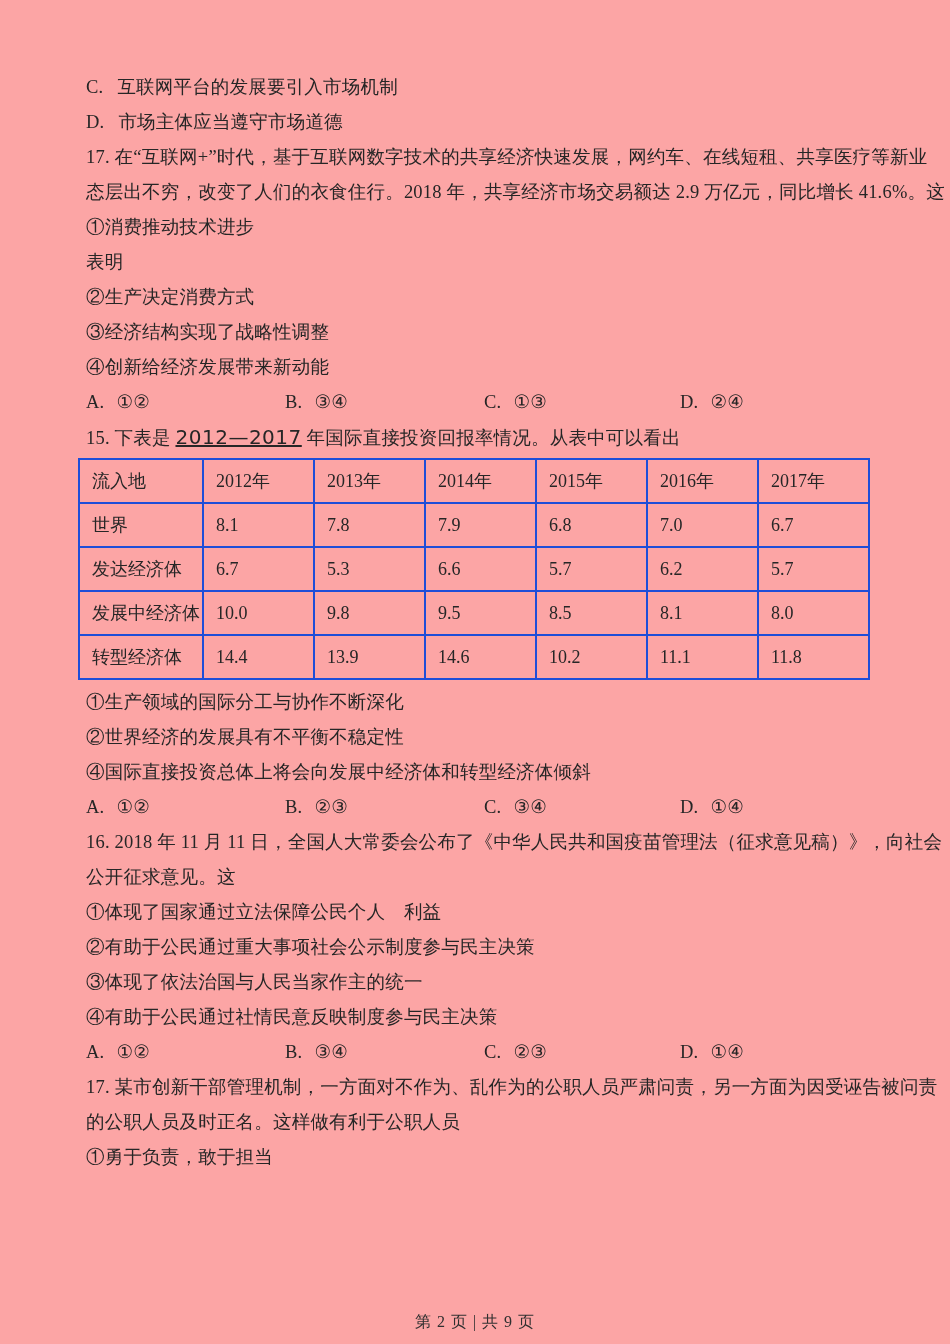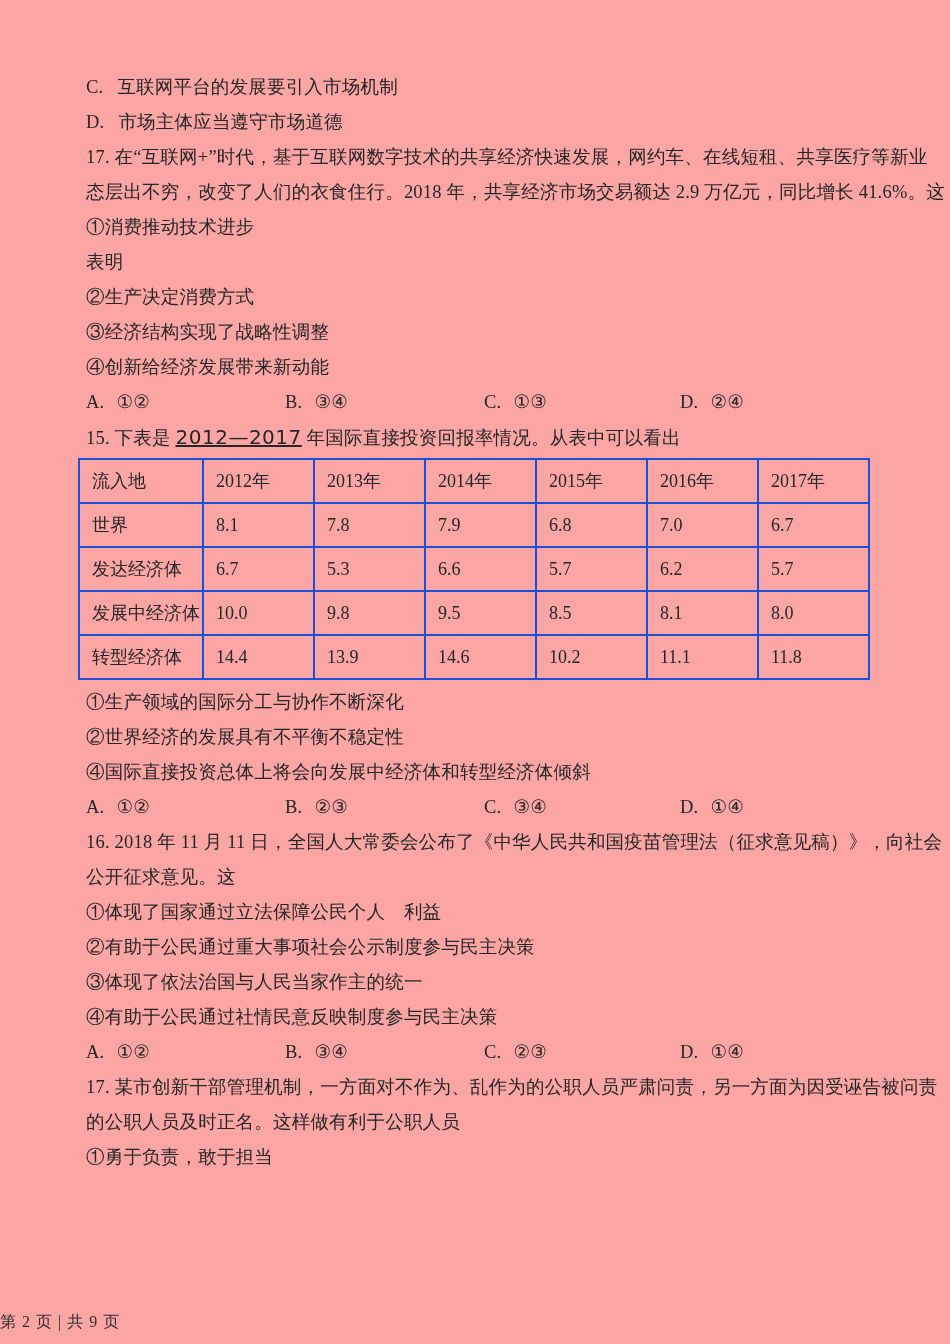--- a/index.html
+++ b/index.html
@@ -44,21 +44,21 @@
     border:2px solid #1d4ed8;
     height:42px;
     padding:0 2px 0 12px;
     font-size:18px;
     line-height:42px;
     white-space:nowrap;
     overflow:hidden;
   }
   .footer {
     position:absolute; left:0; right:0; top:1312px;
-    text-align:left;
+    text-align:center;
     font-size:16px;
     color:#303030;
     letter-spacing:1px;
   }
 </style>
 </head>
 <body>
 
 <div class="page">
   <div class="content">

